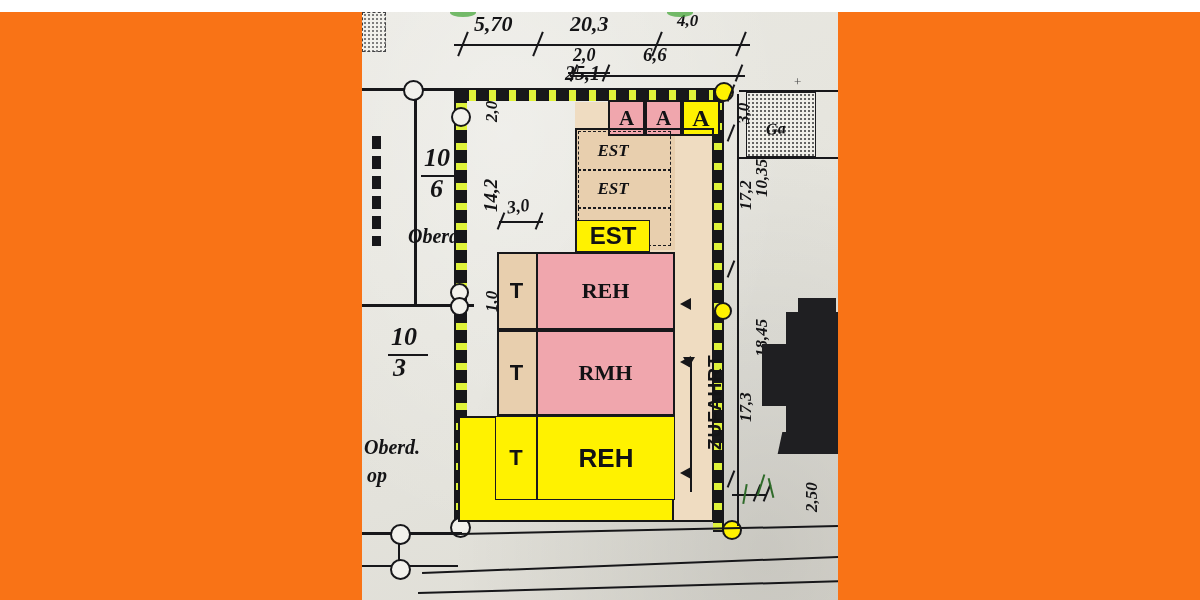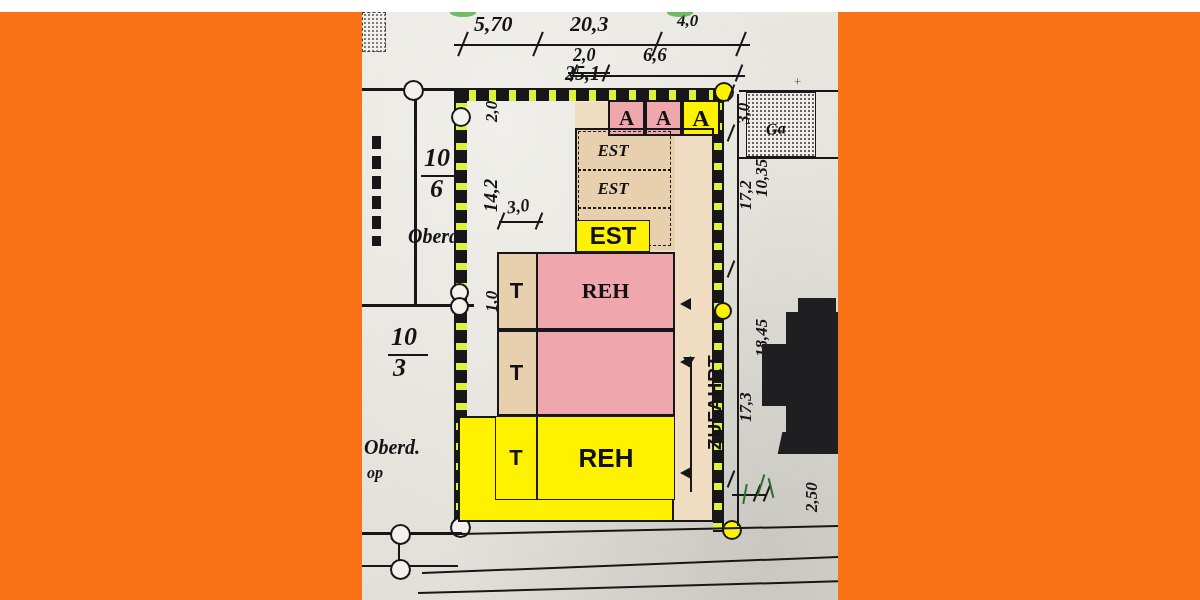--- a/index.html
+++ b/index.html
@@ -101,21 +101,21 @@
 
     <div class="txt hand" style="left:62px;top:131px;font-size:26px;">10</div>
     <div class="ln" style="left:59px;top:163px;width:36px;height:2.4px;"></div>
     <div class="txt hand" style="left:68px;top:162px;font-size:26px;">6</div>
 
     <div class="txt hand" style="left:29px;top:310px;font-size:26px;">10</div>
     <div class="ln" style="left:26px;top:342px;width:40px;height:2.4px;"></div>
     <div class="txt hand" style="left:31px;top:341px;font-size:26px;">3</div>
 
     <div class="txt hand" style="left:2px;top:424px;font-size:20px;">Oberd.</div>
-    <div class="txt hand" style="left:5px;top:452px;font-size:16px;">op</div>
+    <div class="txt hand" style="left:5px;top:452px;font-size:20px;">op</div>
 
     <div class="gh" style="position:absolute;left:94px;top:78px;width:11px;height:440px;"></div>
     <div class="hatchV" style="left:94px;top:78px;width:11px;height:440px;"></div>
     <div class="ln" style="left:92px;top:78px;width:2px;height:440px;"></div>
 
     <div class="gh" style="position:absolute;left:94px;top:78px;width:268px;height:11px;"></div>
     <div class="hatchH" style="left:94px;top:78px;width:268px;height:11px;"></div>
     <div class="ln" style="left:92px;top:76px;width:272px;height:2.4px;"></div>
 
     <div class="gh" style="position:absolute;left:351px;top:78px;width:11px;height:442px;"></div>
@@ -167,20 +167,21 @@
     <div class="cellTxt" style="left:214px;top:208px;width:74px;height:32px;font-size:24px;font-family:'Liberation Sans',sans-serif;font-weight:700;">EST</div>
 
     <div class="beigeFill bord" style="position:absolute;left:135px;top:240px;width:178px;height:78px;"></div>
     <div class="cellTxt" style="left:135px;top:240px;width:39px;height:78px;font-size:22px;font-family:'Liberation Sans',sans-serif;font-weight:700;">T</div>
     <div class="pnkFill bord" style="position:absolute;left:174px;top:240px;width:139px;height:78px;"></div>
     <div class="cellTxt" style="left:174px;top:240px;width:139px;height:78px;font-size:22px;font-family:'Liberation Serif',serif;font-weight:700;">REH</div>
 
     <div class="beigeFill bord" style="position:absolute;left:135px;top:318px;width:178px;height:86px;"></div>
     <div class="cellTxt" style="left:135px;top:318px;width:39px;height:86px;font-size:22px;font-family:'Liberation Sans',sans-serif;font-weight:700;">T</div>
     <div class="pnkFill bord" style="position:absolute;left:174px;top:318px;width:139px;height:86px;"></div>
+    <div class="cellTxt" style="left:174px;top:318px;width:139px;height:86px;font-size:22px;font-family:'Liberation Serif',serif;font-weight:700;">RMH</div>
 
     <div class="yel bord" style="position:absolute;left:96px;top:404px;width:216px;height:106px;"></div>
     <div class="yel bordThin" style="position:absolute;left:133px;top:404px;width:42px;height:84px;"></div>
     <div class="cellTxt" style="left:133px;top:404px;width:42px;height:84px;font-size:22px;font-family:'Liberation Sans',sans-serif;font-weight:700;">T</div>
     <div class="yel bordThin" style="position:absolute;left:175px;top:404px;width:138px;height:84px;"></div>
     <div class="cellTxt" style="left:175px;top:404px;width:138px;height:84px;font-size:26px;font-family:'Liberation Sans',sans-serif;font-weight:700;">REH</div>
 
     <div class="ln" style="left:328px;top:350px;width:2px;height:130px;"></div>
     <div class="arrowhead" style="left:322px;top:344px;transform:rotate(-90deg);"></div>
     <div class="txt blk rot90" style="left:342px;top:438px;font-size:19px;letter-spacing:1px;">ZUFAHRT</div>

